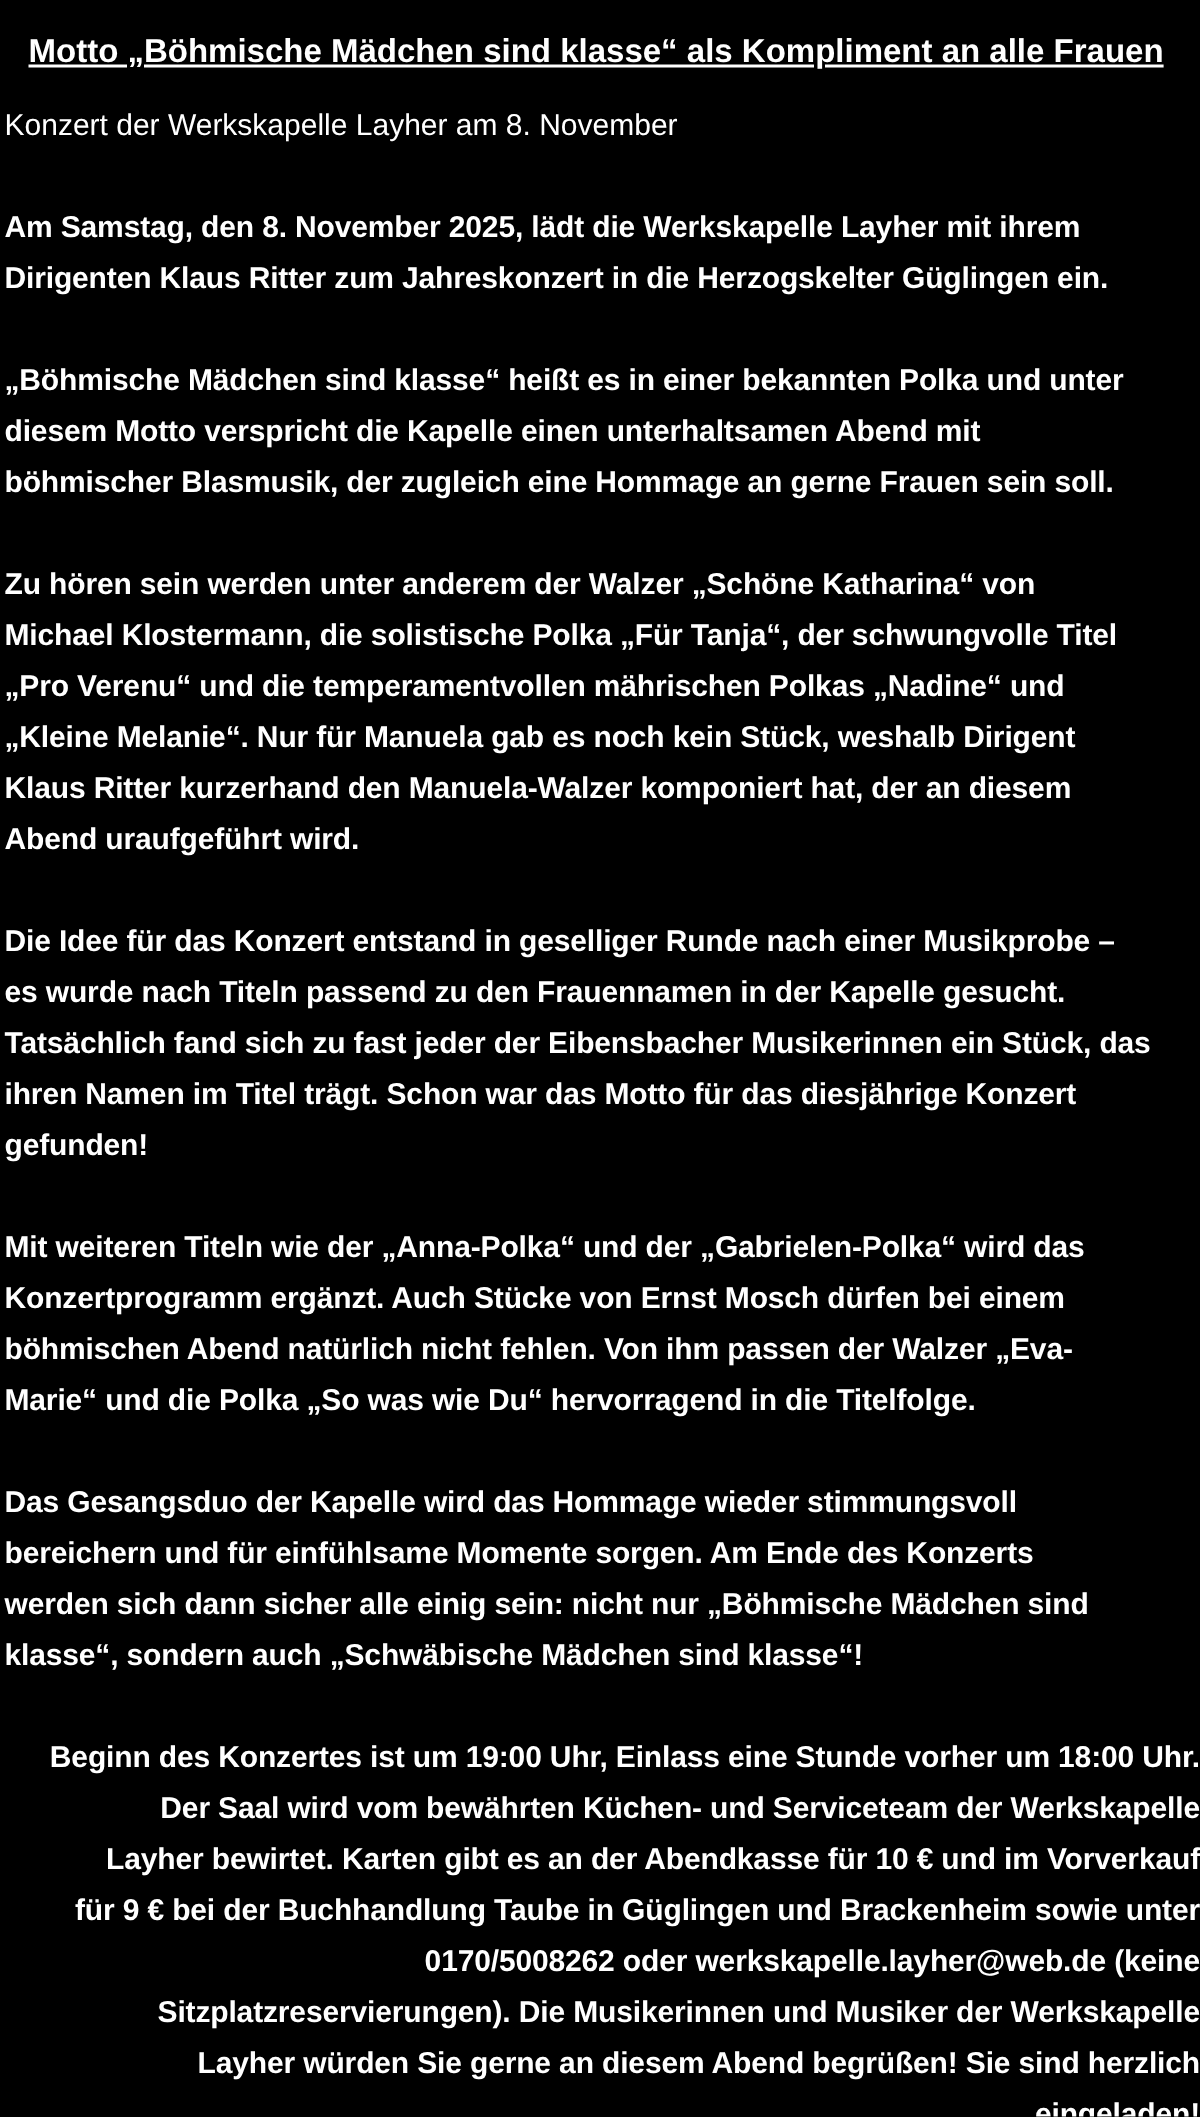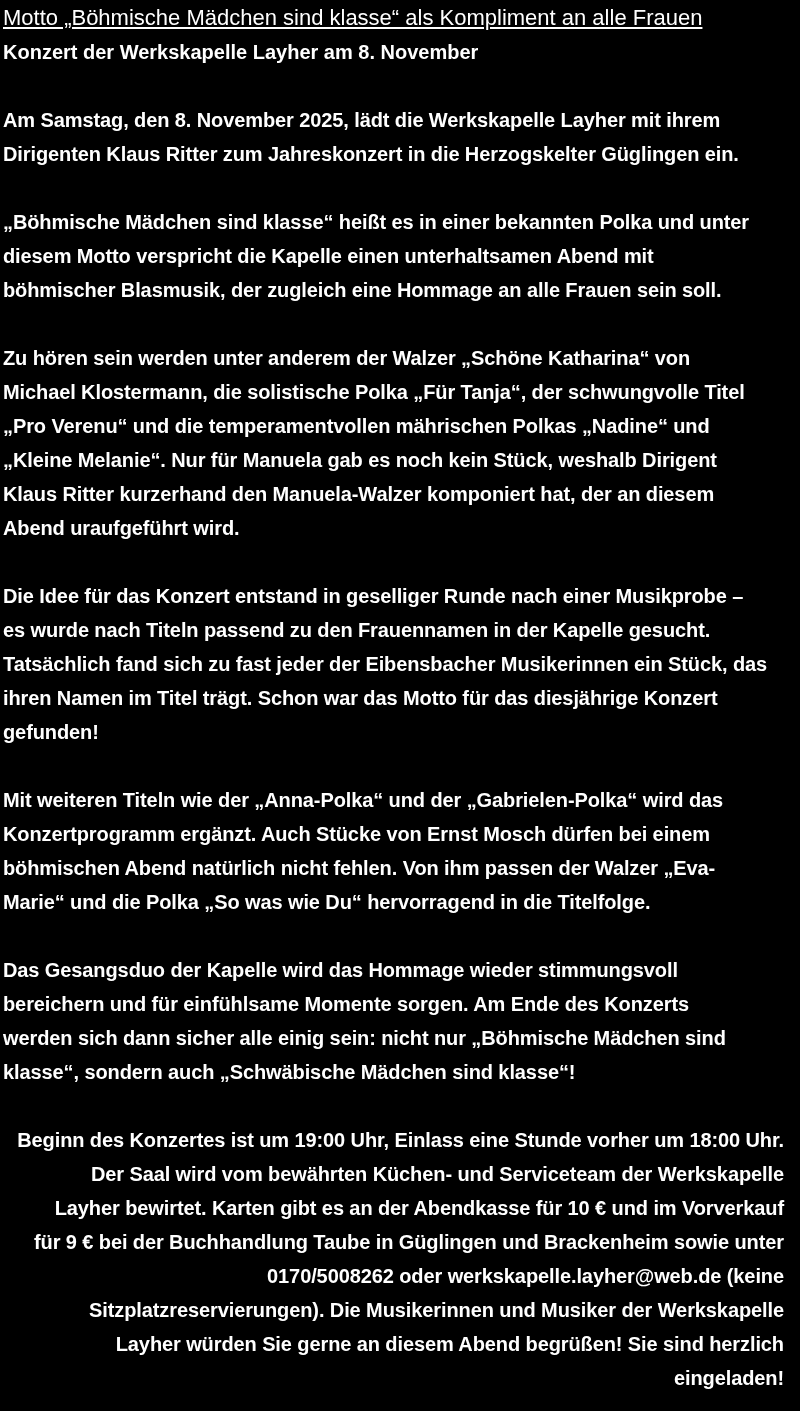--- a/index.html
+++ b/index.html
@@ -15,58 +15,58 @@
     font-weight: 700;
     overflow: hidden;
   }
   .article {
     padding: 1px 0 0 3px;
     width: 797px;
   }
   .article-title {
     font-size: 22px;
     line-height: 34px;
-    font-weight: 400;
-    margin: 0;
+    font-weight: 700;
+    margin: 16px;
     text-decoration: underline;
     text-decoration-thickness: 2px;
     text-underline-offset: 2px;
     white-space: nowrap;
   }
   .article-subtitle {
     font-size: 20px;
     line-height: 34px;
-    font-weight: 700;
+    font-weight: 400;
     margin: 0 0 34px 0;
     white-space: nowrap;
   }
   .article-paragraph {
     font-size: 20px;
     line-height: 34px;
     font-weight: 700;
-    margin: 0 16px 34px 0;
+    margin: 0 0 34px 0;
     white-space: pre-line;
     letter-spacing: -0.1px;
   }
   .article-paragraph:last-child {
     margin-bottom: 0;
     text-align: right;
   }
 </style>
 </head>
 <body>
 
 <main class="article">
   <h1 class="article-title">Motto „Böhmische Mädchen sind klasse“ als Kompliment an alle Frauen</h1>
   <h2 class="article-subtitle">Konzert der Werkskapelle Layher am 8. November</h2>
   <p class="article-paragraph">Am Samstag, den 8. November 2025, lädt die Werkskapelle Layher mit ihrem
 Dirigenten Klaus Ritter zum Jahreskonzert in die Herzogskelter Güglingen ein.</p>
   <p class="article-paragraph">„Böhmische Mädchen sind klasse“ heißt es in einer bekannten Polka und unter
 diesem Motto verspricht die Kapelle einen unterhaltsamen Abend mit
-böhmischer Blasmusik, der zugleich eine Hommage an alle Frauen sein soll.</p>
+böhmischer Blasmusik, der zugleich eine Hommage an gerne Frauen sein soll.</p>
   <p class="article-paragraph">Zu hören sein werden unter anderem der Walzer „Schöne Katharina“ von
 Michael Klostermann, die solistische Polka „Für Tanja“, der schwungvolle Titel
 „Pro Verenu“ und die temperamentvollen mährischen Polkas „Nadine“ und
 „Kleine Melanie“. Nur für Manuela gab es noch kein Stück, weshalb Dirigent
 Klaus Ritter kurzerhand den Manuela-Walzer komponiert hat, der an diesem
 Abend uraufgeführt wird.</p>
   <p class="article-paragraph">Die Idee für das Konzert entstand in geselliger Runde nach einer Musikprobe –
 es wurde nach Titeln passend zu den Frauennamen in der Kapelle gesucht.
 Tatsächlich fand sich zu fast jeder der Eibensbacher Musikerinnen ein Stück, das
 ihren Namen im Titel trägt. Schon war das Motto für das diesjährige Konzert

